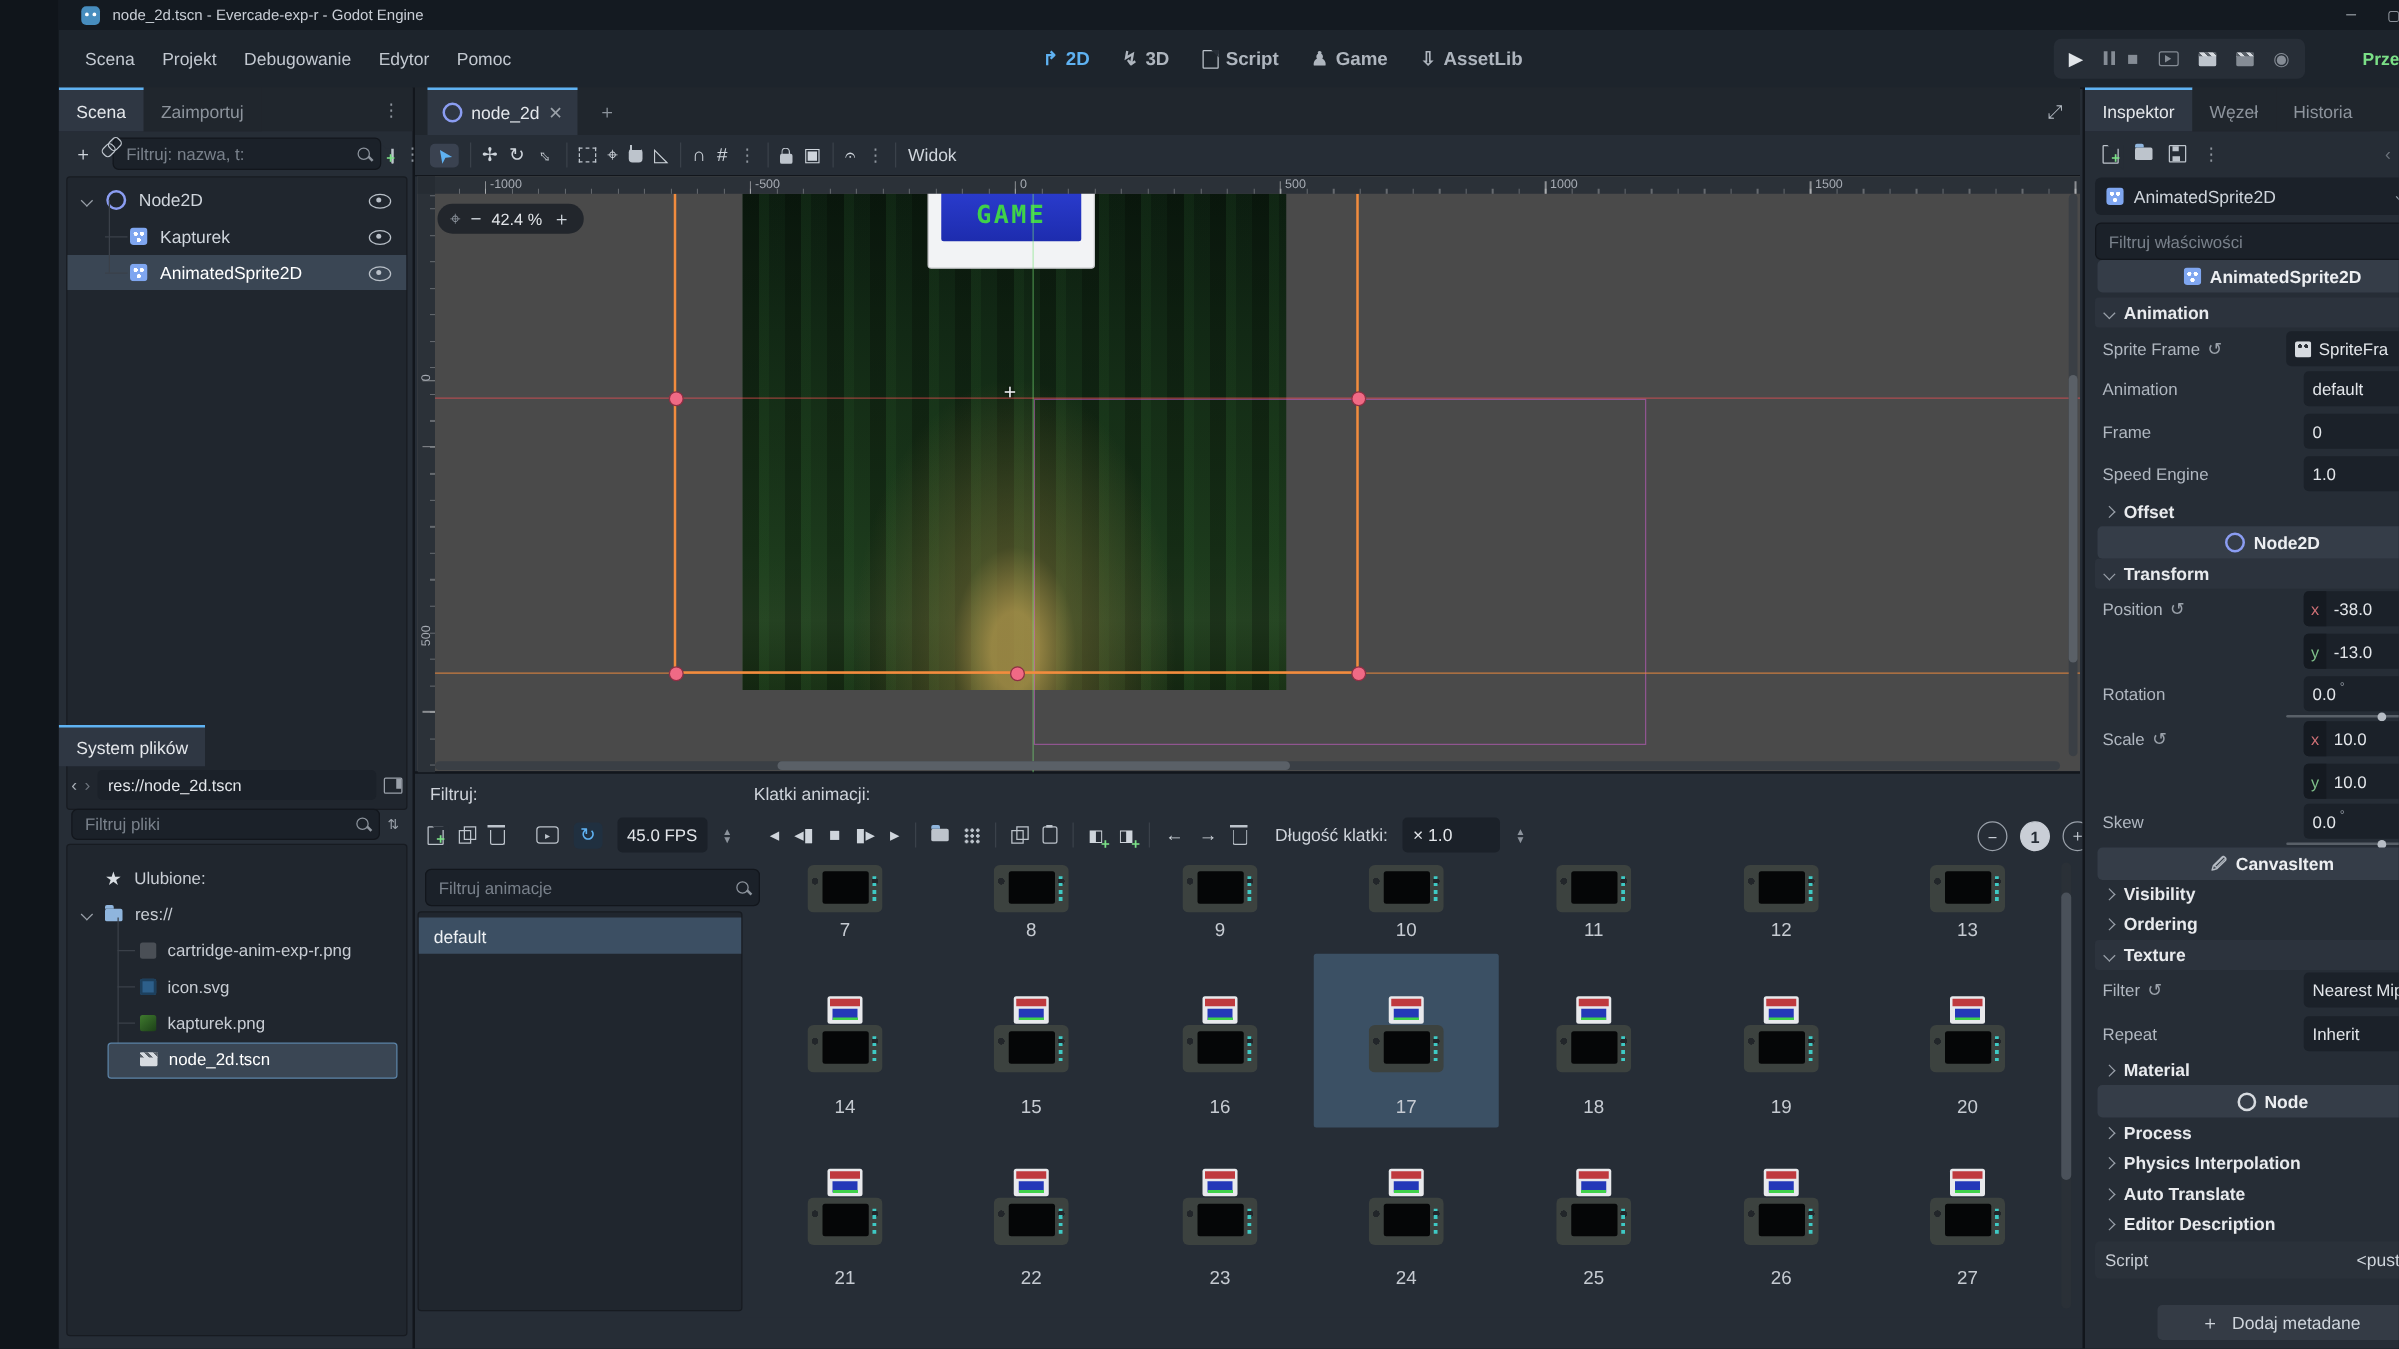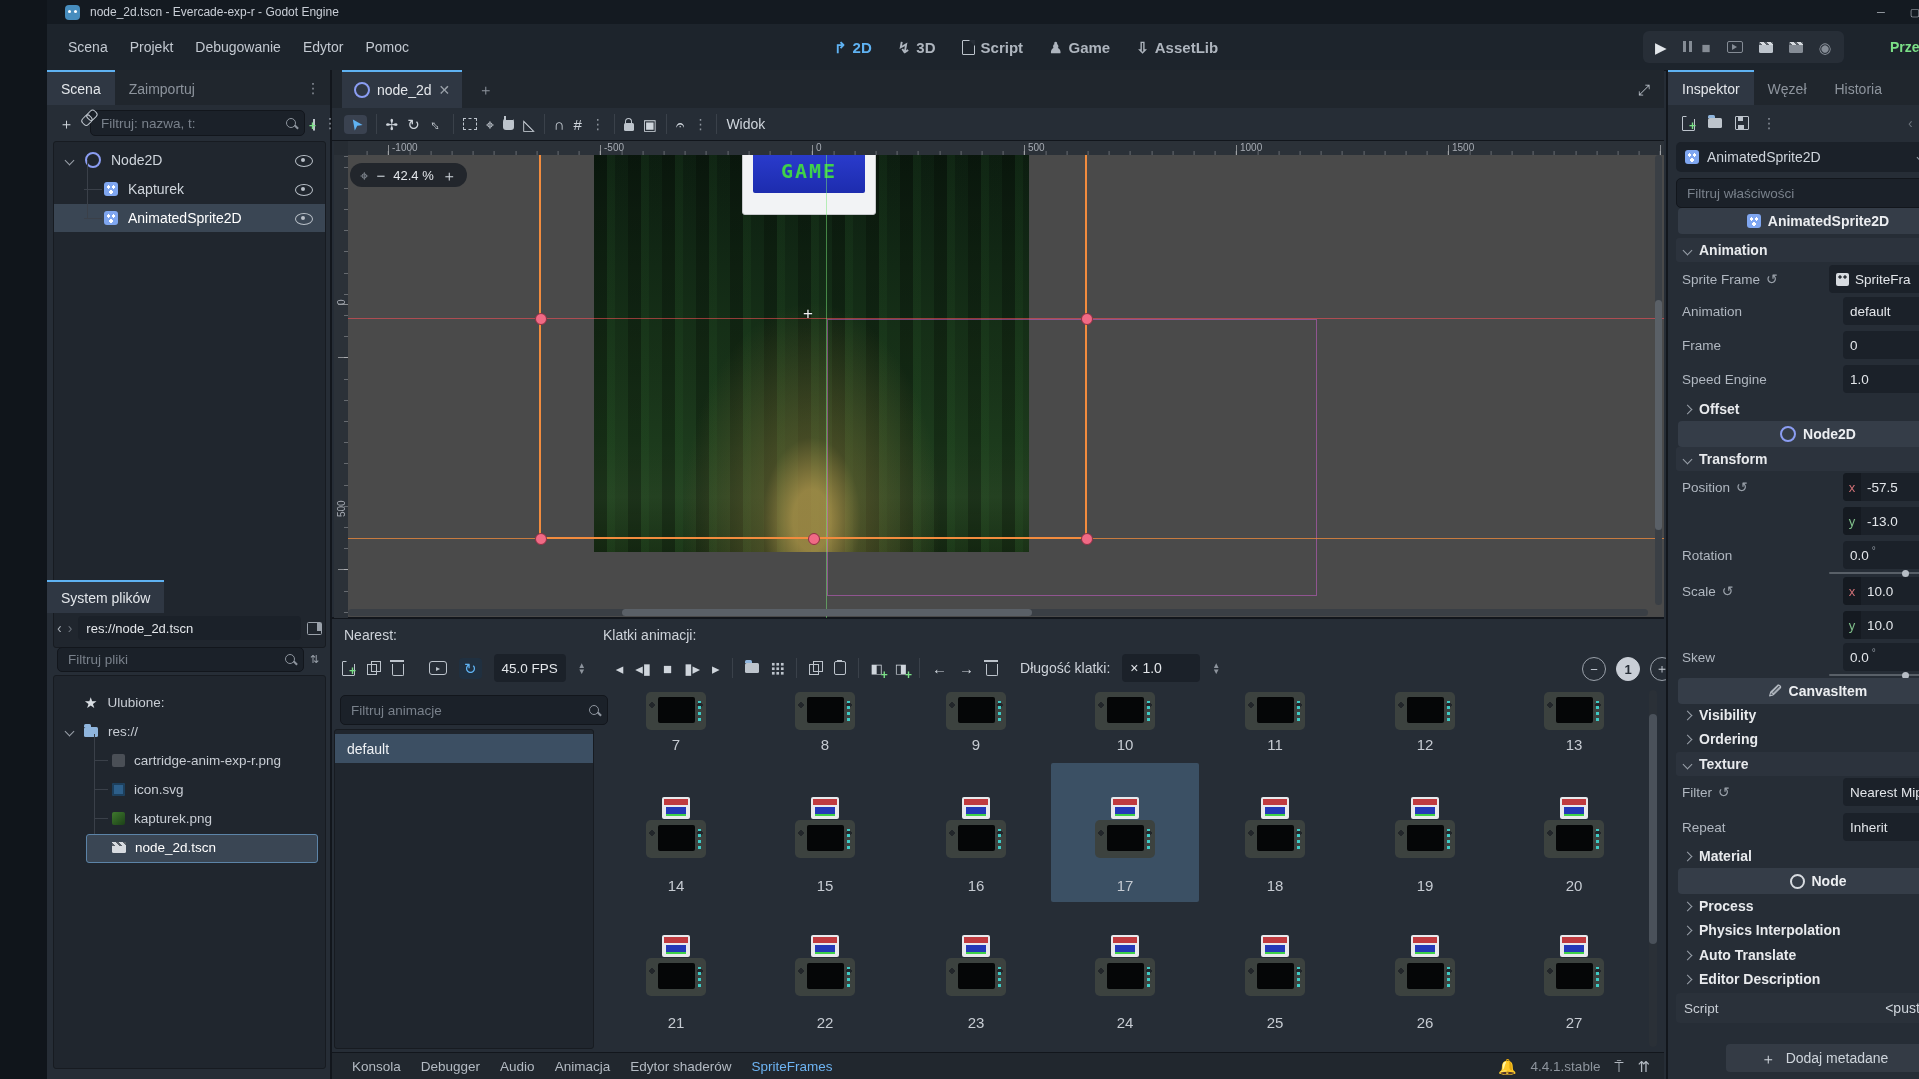--- a/index.html
+++ b/index.html
@@ -377,21 +377,21 @@
 
       <div class="abs" style="left:14px;bottom:2px;width:1300px;height:7px;background:#3a3f45;border-radius:4px;z-index:34">
         <div class="abs" style="left:274px;top:0;width:410px;height:7px;background:#5a6067;border-radius:4px"></div>
       </div>
       <div class="abs" style="right:2px;top:14px;width:7px;height:450px;background:#3a3f45;border-radius:4px;z-index:34">
         <div class="abs" style="left:0;top:145px;width:7px;height:230px;background:#5a6067;border-radius:4px"></div>
       </div>
     </div>
 
     <div id="bottom-panel">
-      <span class="abs bp-label" style="left:12px;top:8px">Nearest:</span>
+      <span class="abs bp-label" style="left:12px;top:8px">Filtruj:</span>
       <span class="abs bp-label" style="left:271px;top:8px">Klatki animacji:</span>
 
       <div class="abs flex" style="left:10px;top:32px;height:34px;gap:12px">
         <span class="ic-scroll plus-g"></span>
         <span class="ic-copy"></span>
         <span class="ic-trash"></span>
         <span style="width:1px"></span>
         <span style="width:16px;height:12px;border:1.4px solid #bdc4cc;border-radius:3px;font-size:8px;display:inline-flex;align-items:center;justify-content:center;color:#bdc4cc">▸</span>
         <span class="g" style="color:#5fb2f2;background:#203040;border-radius:4px;padding:3px 5px">↻</span>
         <span class="vbox" style="height:28px;font-size:13.5px">45.0 FPS</span>
@@ -496,36 +496,20 @@
           <div class="frame-num" style="left: 788px; top: 324px;">26</div>
           <div class="mini-cart" style="left: 963px; top: 245px;"></div>
           <div class="mini-console" style="left: 947px; top: 268px;"></div>
           <div class="frame-num" style="left: 937px; top: 324px;">27</div>
         </div>
       <div class="abs" style="left:1317px;top:71px;width:8px;height:357px;background:#2a3037;border-radius:4px">
         <div class="abs" style="left:0;top:24px;width:8px;height:230px;background:#4a515a;border-radius:4px"></div>
       </div>
     </div>
 
-    <div id="statusbar" style="left:0">
-      <span id="status-tabs" class="flex">
-          <span class="st-tab">Konsola</span>
-          <span class="st-tab">Debugger</span>
-          <span class="st-tab">Audio</span>
-          <span class="st-tab">Animacja</span>
-          <span class="st-tab">Edytor shaderów</span>
-          <span class="st-tab active">SpriteFrames</span>
-        </span>
-      <span class="flex" style="margin-left:auto;margin-right:14px;gap:14px">
-        <span class="g" style="color:#6c737c">🔔</span>
-        <span class="dim" style="font-size:13.5px">4.4.1.stable</span>
-        <span class="g" style="color:#b3bac2">⍑</span>
-        <span class="g" style="color:#b3bac2">⇈</span>
-      </span>
-    </div>
   </div>
 
   <div id="inspector" class="abs">
     <div class="abs flex" style="left:0;top:0;width:300px;height:35px;background:#20262d">
       <span class="dock-tab active">Inspektor</span>
       <span class="dock-tab">Węzeł</span>
       <span class="dock-tab">Historia</span>
       <span style="margin-left:auto;margin-right:10px;color:#8d949d">⋮</span>
     </div>
     <div class="abs flex" style="left:0;top:38px;width:300px;height:30px;gap:13px;padding-left:14px;box-sizing:border-box">
@@ -601,21 +585,21 @@
     <div class="insp-cat" style="top:377px">
         <span class="chev down"></span>
         <span>Transform</span>
       </div>
 
     <div class="insp-row" style="top:402px">
       <span class="insp-label">Position</span>
         <span class="revert">↺</span>
       <span class="valbox">
           <span class="axis-badge axis-x">x</span>
-          <span>-57.5</span>
+          <span>-38.0</span>
           <span class="dim" style="margin-left:auto">px</span>
         </span>
     </div>
     <div class="insp-row" style="top:436px">
       <span class="valbox">
           <span class="axis-badge axis-y">y</span>
           <span>-13.0</span>
           <span class="dim" style="margin-left:auto">px</span>
         </span>
     </div>

